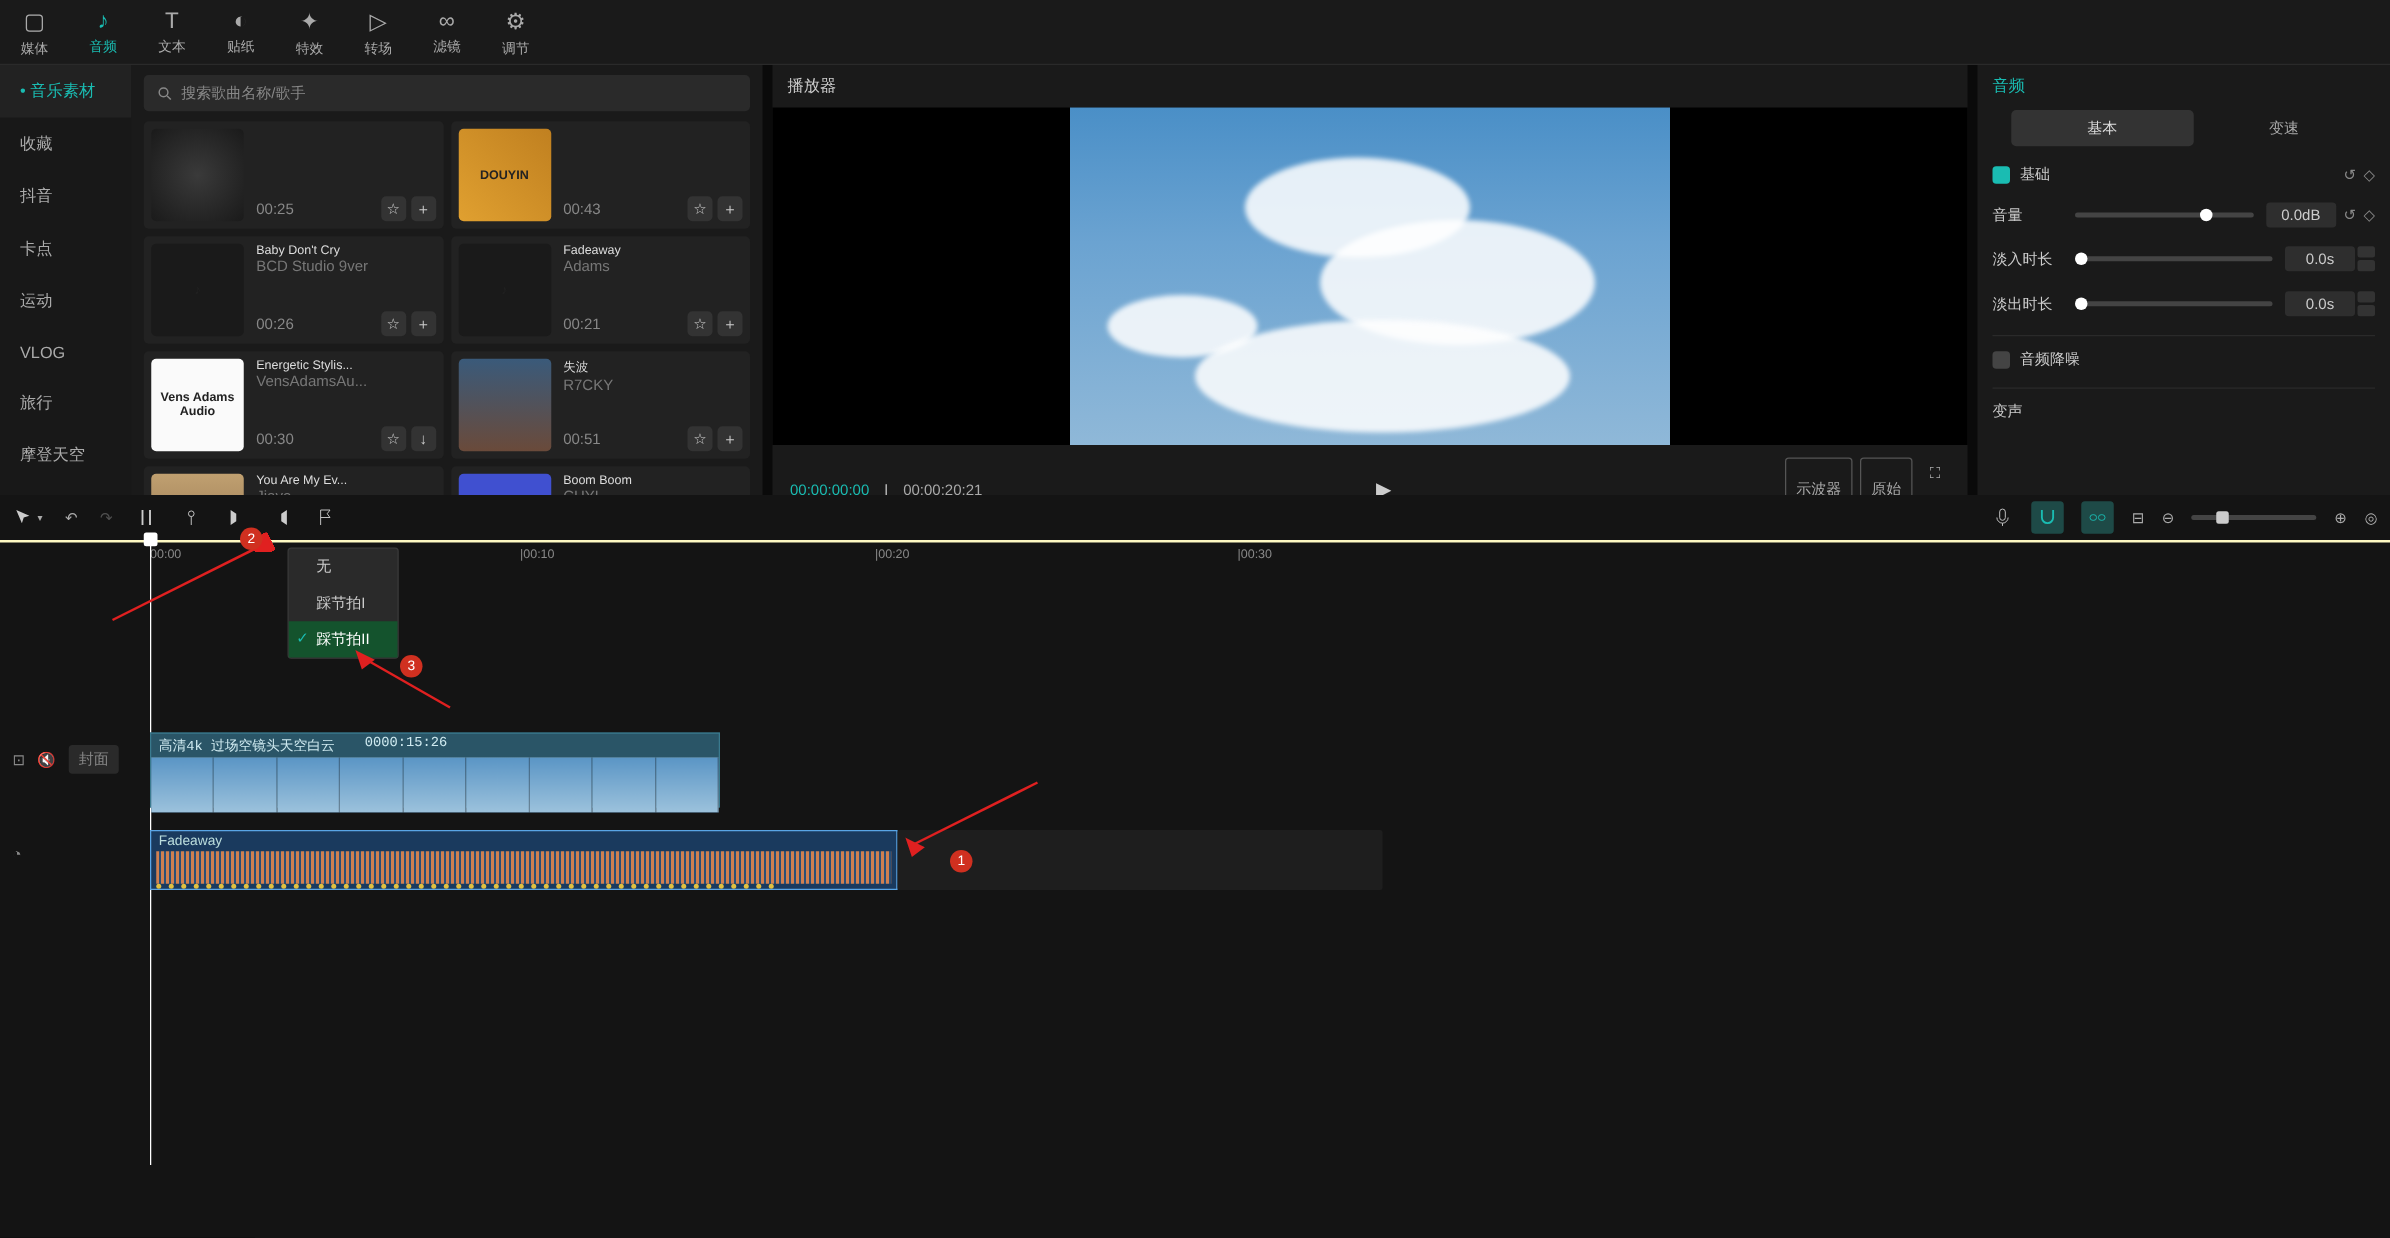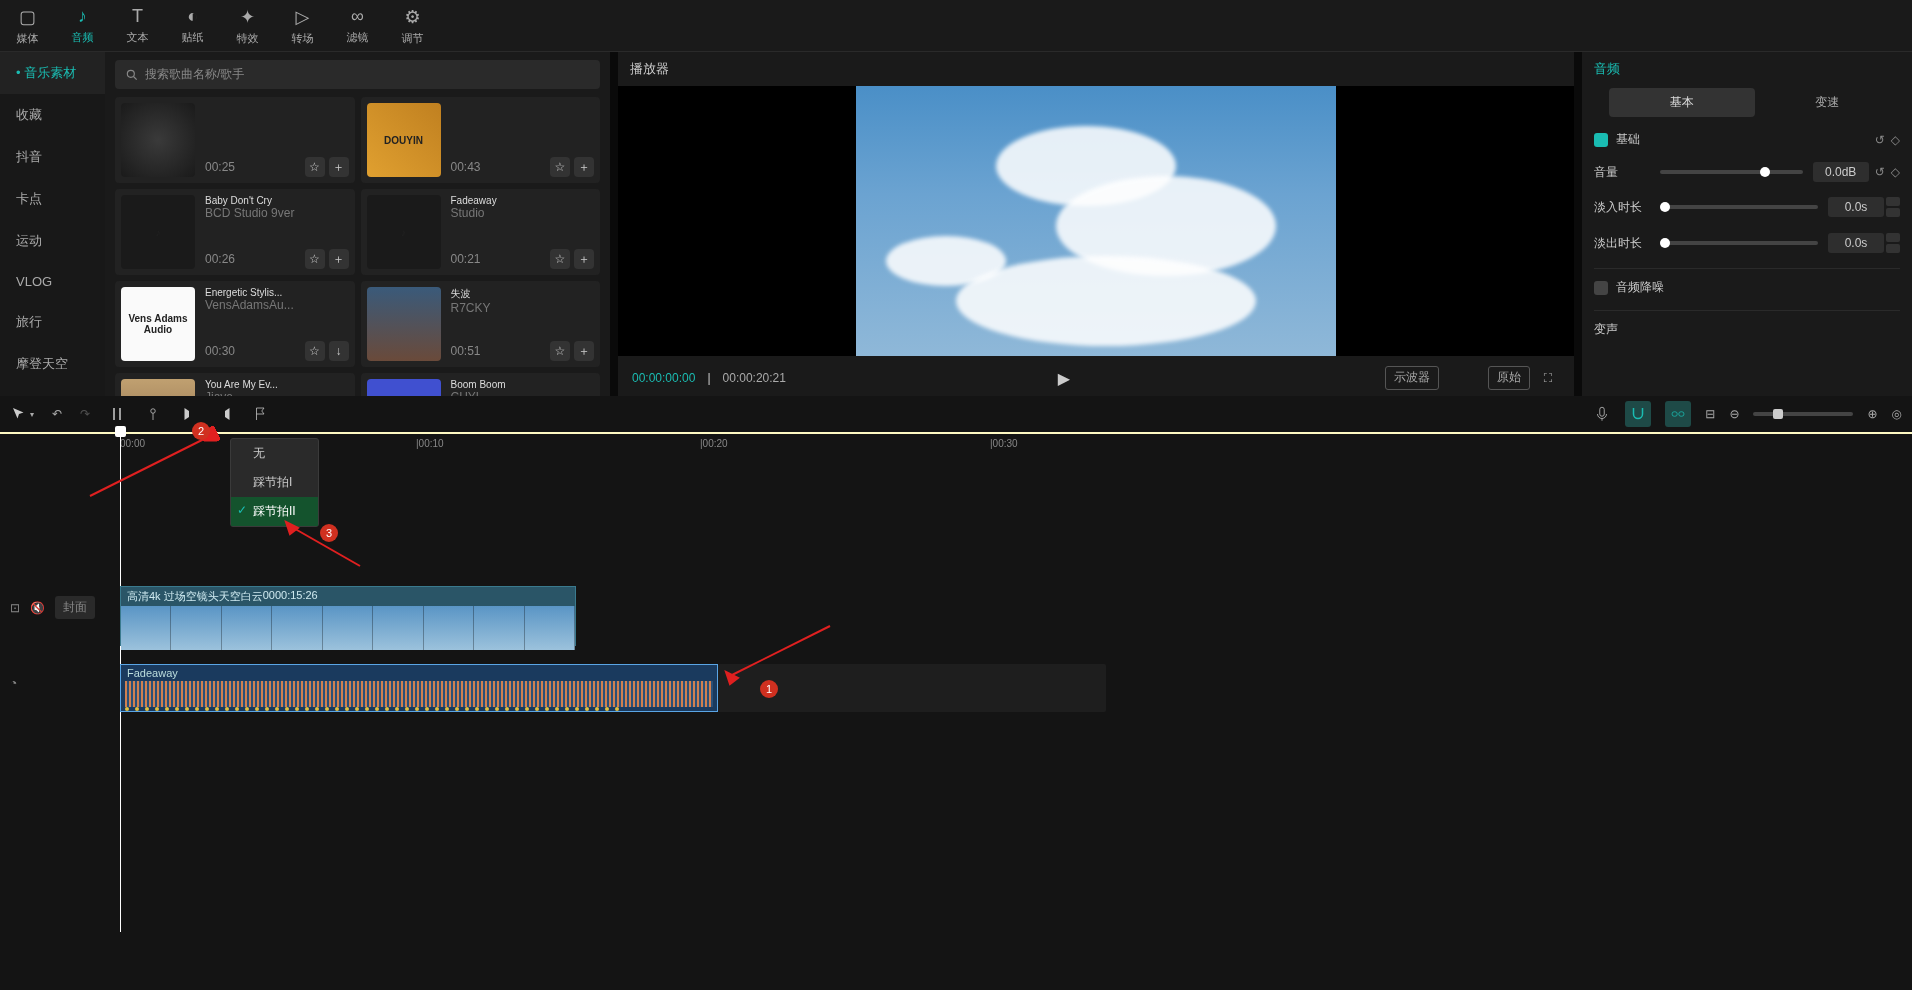--- a/index.html
+++ b/index.html
@@ -35,21 +35,21 @@
 .player { flex: 1; background: #1a1a1a; margin: 0 8px; display: flex; flex-direction: column; }
 .player-header { padding: 8px 12px; color: #ccc; font-size: 13px; }
 .preview { flex: 1; display: flex; align-items: center; justify-content: center; background: #000; }
 .sky { width: 480px; height: 270px; background: linear-gradient(180deg, #4a8fc7 0%, #6ba3d1 40%, #8fb8d8 100%); position: relative; overflow: hidden; }
 .cloud { position: absolute; background: #fff; border-radius: 50%; filter: blur(2px); opacity: 0.85; }
 .player-ctrls { display: flex; align-items: center; padding: 10px 14px; gap: 12px; }
 .time-a { color: #1abcb2; }
 .time-b { color: #aaa; }
 .play-btn { margin: 0 auto; font-size: 16px; color: #ccc; cursor: pointer; }
 .pc-right { display: flex; gap: 6px; }
-.pc-btn { border: 1px solid #555; padding: 2px 8px; border-radius: 3px; color: #aaa; font-size: 12px; cursor: pointer; margin-left: 43px; }
+.pc-btn { border: 1px solid #555; padding: 16px 8px; border-radius: 3px; color: #aaa; font-size: 12px; cursor: pointer; }
 .pc-ico { width: 24px; height: 24px; display: flex; align-items: center; justify-content: center; cursor: pointer; color: #aaa; }
 
 
 .props { width: 330px; background: #1a1a1a; padding: 8px 12px; }
 .props-title { color: #1abcb2; font-size: 13px; margin-bottom: 10px; }
 .tabs { display: flex; margin-bottom: 14px; }
 .tab { flex: 1; text-align: center; padding: 6px; color: #aaa; cursor: pointer; }
 .tab.active { background: #333; border-radius: 4px; color: #ddd; margin-left: 15px; }
 .prop-row { display: flex; align-items: center; margin-bottom: 14px; }
 .prop-label { width: 56px; color: #ccc; font-size: 12px; }
@@ -69,21 +69,21 @@
 .tl-tool { color: #aaa; cursor: pointer; display: flex; align-items: center; }
 .tl-tool svg { width: 18px; height: 18px; }
 .tl-tools-right { margin-left: auto; display: flex; gap: 14px; align-items: center; }
 .tl-tool.hl { background: #1e4a47; padding: 4px; border-radius: 3px; color: #1abcb2; }
 .ruler { height: 20px; position: relative; border-top: 2px solid #fef9c3; }
 .ruler-tick { position: absolute; top: 4px; color: #888; font-size: 10px; }
 .playhead { position: absolute; left: 120px; top: 36px; width: 1px; height: 500px; background: #fff; }
 .playhead::before { content: ""; position: absolute; top: -6px; left: -5px; width: 11px; height: 11px; background: #fff; border-radius: 2px; }
 .track-left { position: absolute; left: 0; width: 120px; display: flex; align-items: center; gap: 10px; padding-left: 10px; color: #888; }
 .video-clip { position: absolute; left: 120px; top: 190px; width: 456px; height: 60px; background: #2a5567; border: 1px solid #3a7a8e; }
-.clip-label { color: #cfeaf0; font-size: 11px; padding: 2px 6px; display: flex; gap: 0; }
+.clip-label { color: #cfeaf0; font-size: 11px; padding: 2px 6px; display: flex; gap: 24px; font-family: Liberation Mono, monospace; }
 .clip-frames { display: flex; height: 44px; }
 .frame { flex: 1; background: linear-gradient(180deg,#5a95c5,#9cc2dc); border-right: 1px solid rgba(0,0,0,.3); }
 .audio-clip { position: absolute; left: 120px; top: 268px; width: 598px; height: 48px; background: #1a3a5e; border: 1px solid #5aa5e5; }
 .audio-label { color: #bdd; font-size: 11px; padding: 2px 6px; }
 .audio-wave { height: 26px; background: repeating-linear-gradient(90deg,#d08050 0,#d08050 2px,#2a5078 2px,#2a5078 4px); margin: 0 4px; }
 .audio-beats { height: 6px; display: flex; gap: 6px; padding: 0 4px; }
 .beat { width: 4px; height: 4px; background: #e0c040; border-radius: 50%; }
 .extra-audio { position: absolute; left: 718px; top: 268px; width: 388px; height: 48px; background: #1e1e1e; border-radius: 2px; }
 
 
@@ -202,21 +202,21 @@
                   <div class="ibtn">＋</div>
                 </div>
               </div>
             </div>
           </div>
           <div class="music-card">
             <div class="music-thumb" style="background:#1a1a1a;color:#222;font-size:10px;text-align:center;font-weight:bold">♪</div>
             <div class="music-info">
               <div>
                 <div class="music-title">Fadeaway</div>
-                <div class="music-artist">Studio</div>
+                <div class="music-artist">Adams</div>
               </div>
               <div class="music-bottom">
                 <span class="music-dur">00:21</span>
                 <div class="music-btns">
                   <div class="ibtn">☆</div>
                   <div class="ibtn">＋</div>
                 </div>
               </div>
             </div>
           </div>

